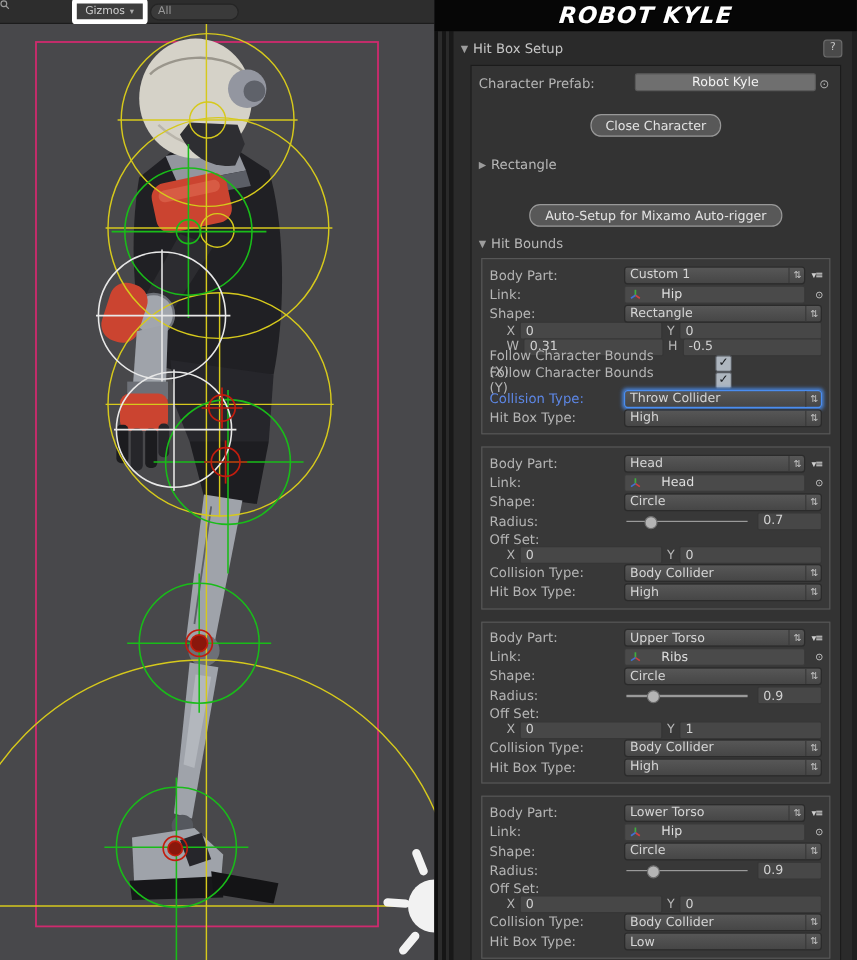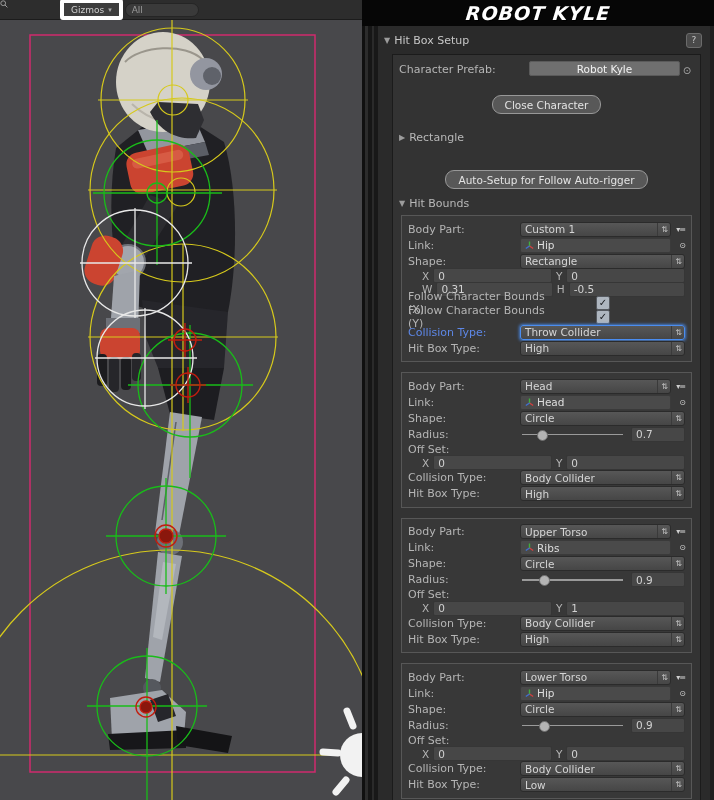--- a/index.html
+++ b/index.html
@@ -51,21 +51,21 @@
   .row .lbl{width:112px;color:#b5b5b5;flex:none;}
   .row .lbl.blue{color:#5d87e6;}
   .row .lbl.wide{width:150px;}
   .dd{flex:1;height:13px;background:linear-gradient(#575757,#464646);border:1px solid #2b2b2b;
     border-radius:3px;display:flex;align-items:center;padding:0 4px;position:relative;color:#d5d5d5;font-size:10.5px;}
   .dd .dd-arr{position:absolute;right:2px;top:0;bottom:0;display:flex;align-items:center;
     font-size:8px;color:#c4c4c4;border-left:1px solid #3a3a3a;padding-left:3px;}
   .dd.focused{border:1px solid #4a8df0;box-shadow:0 0 3px 1px rgba(74,141,240,.8);}
   .iconcol{width:14px;text-align:right;color:#cfcfcf;font-size:8px;letter-spacing:-1px;flex:none;}
   .obj{flex:1;height:13px;background:#4a4a4a;border:1px solid #3a3a3a;border-radius:2px;
-    display:flex;align-items:center;gap:3px;padding:0 4px;color:#dedede;font-size:10.5px;}
+    display:flex;align-items:center;gap:17px;padding:0 4px;color:#dedede;font-size:10.5px;}
   .tf{height:13px;background:#474747;border:1px solid #363636;border-radius:2px;
     color:#d2d2d2;font-size:10.5px;display:flex;align-items:center;padding:0 4px;}
   .xyrow{display:flex;align-items:center;height:13.5px;gap:4px;padding-left:14px;}
   .xyrow .axis{color:#b5b5b5;font-size:10.5px;flex:none;}
   .xyrow .tf{flex:1;}
   .chkbox{width:12px;height:12px;background:#aeb6bf;border:1px solid #55595f;border-radius:2px;
     color:#16181c;font-size:10px;line-height:11px;text-align:center;margin-left:38px;}
   .slider{flex:1;position:relative;height:13px;}
   .slider .track{position:absolute;left:2px;right:2px;top:6px;height:1.5px;background:#9a9a9a;}
   .slider .handle{position:absolute;top:2px;width:9px;height:9px;border-radius:50%;
@@ -243,21 +243,21 @@
     </div>
 
     <div style="height:16px"></div>
     <div class="foldrow">
       <span class="fold-tri">▶</span>
       <span>Rectangle</span>
     </div>
 
     <div style="height:26px"></div>
     <div class="pill center">
-      <span>Auto-Setup for Follow Auto-rigger</span>
+      <span>Auto-Setup for Mixamo Auto-rigger</span>
     </div>
 
     <div style="height:7px"></div>
     <div class="foldrow">
       <span class="fold-tri">▼</span>
       <span>Hit Bounds</span>
     </div>
 
     <div class="group">
       <div class="row">

